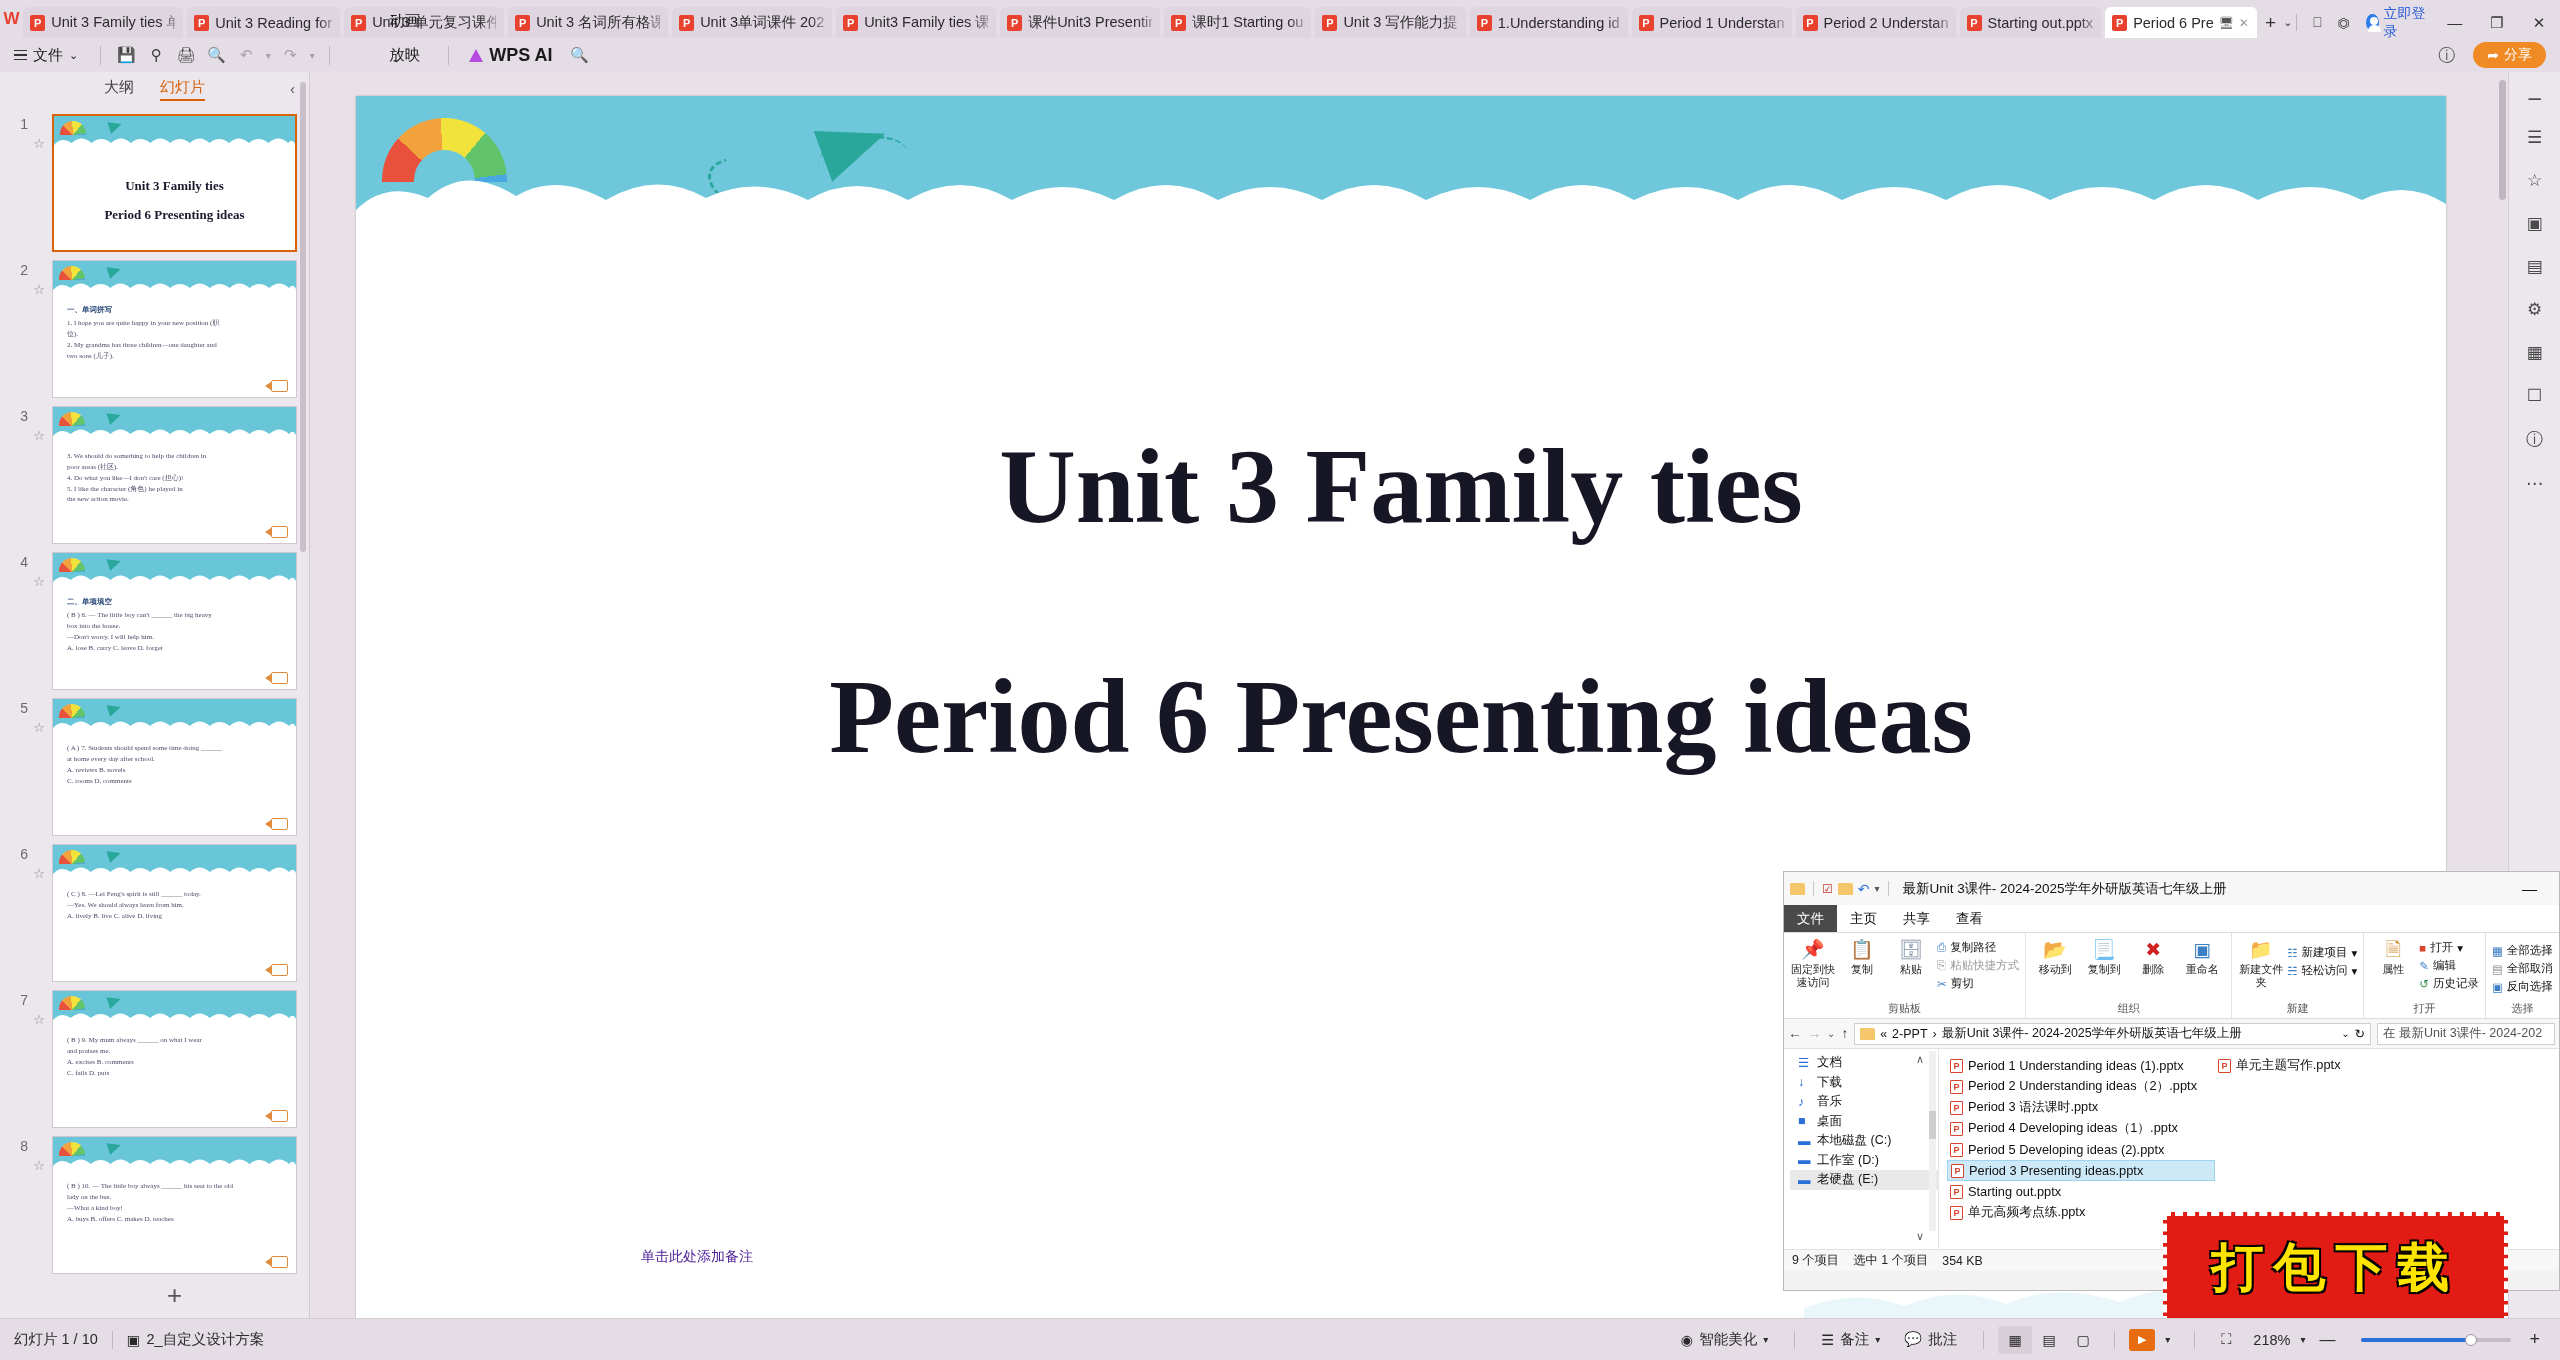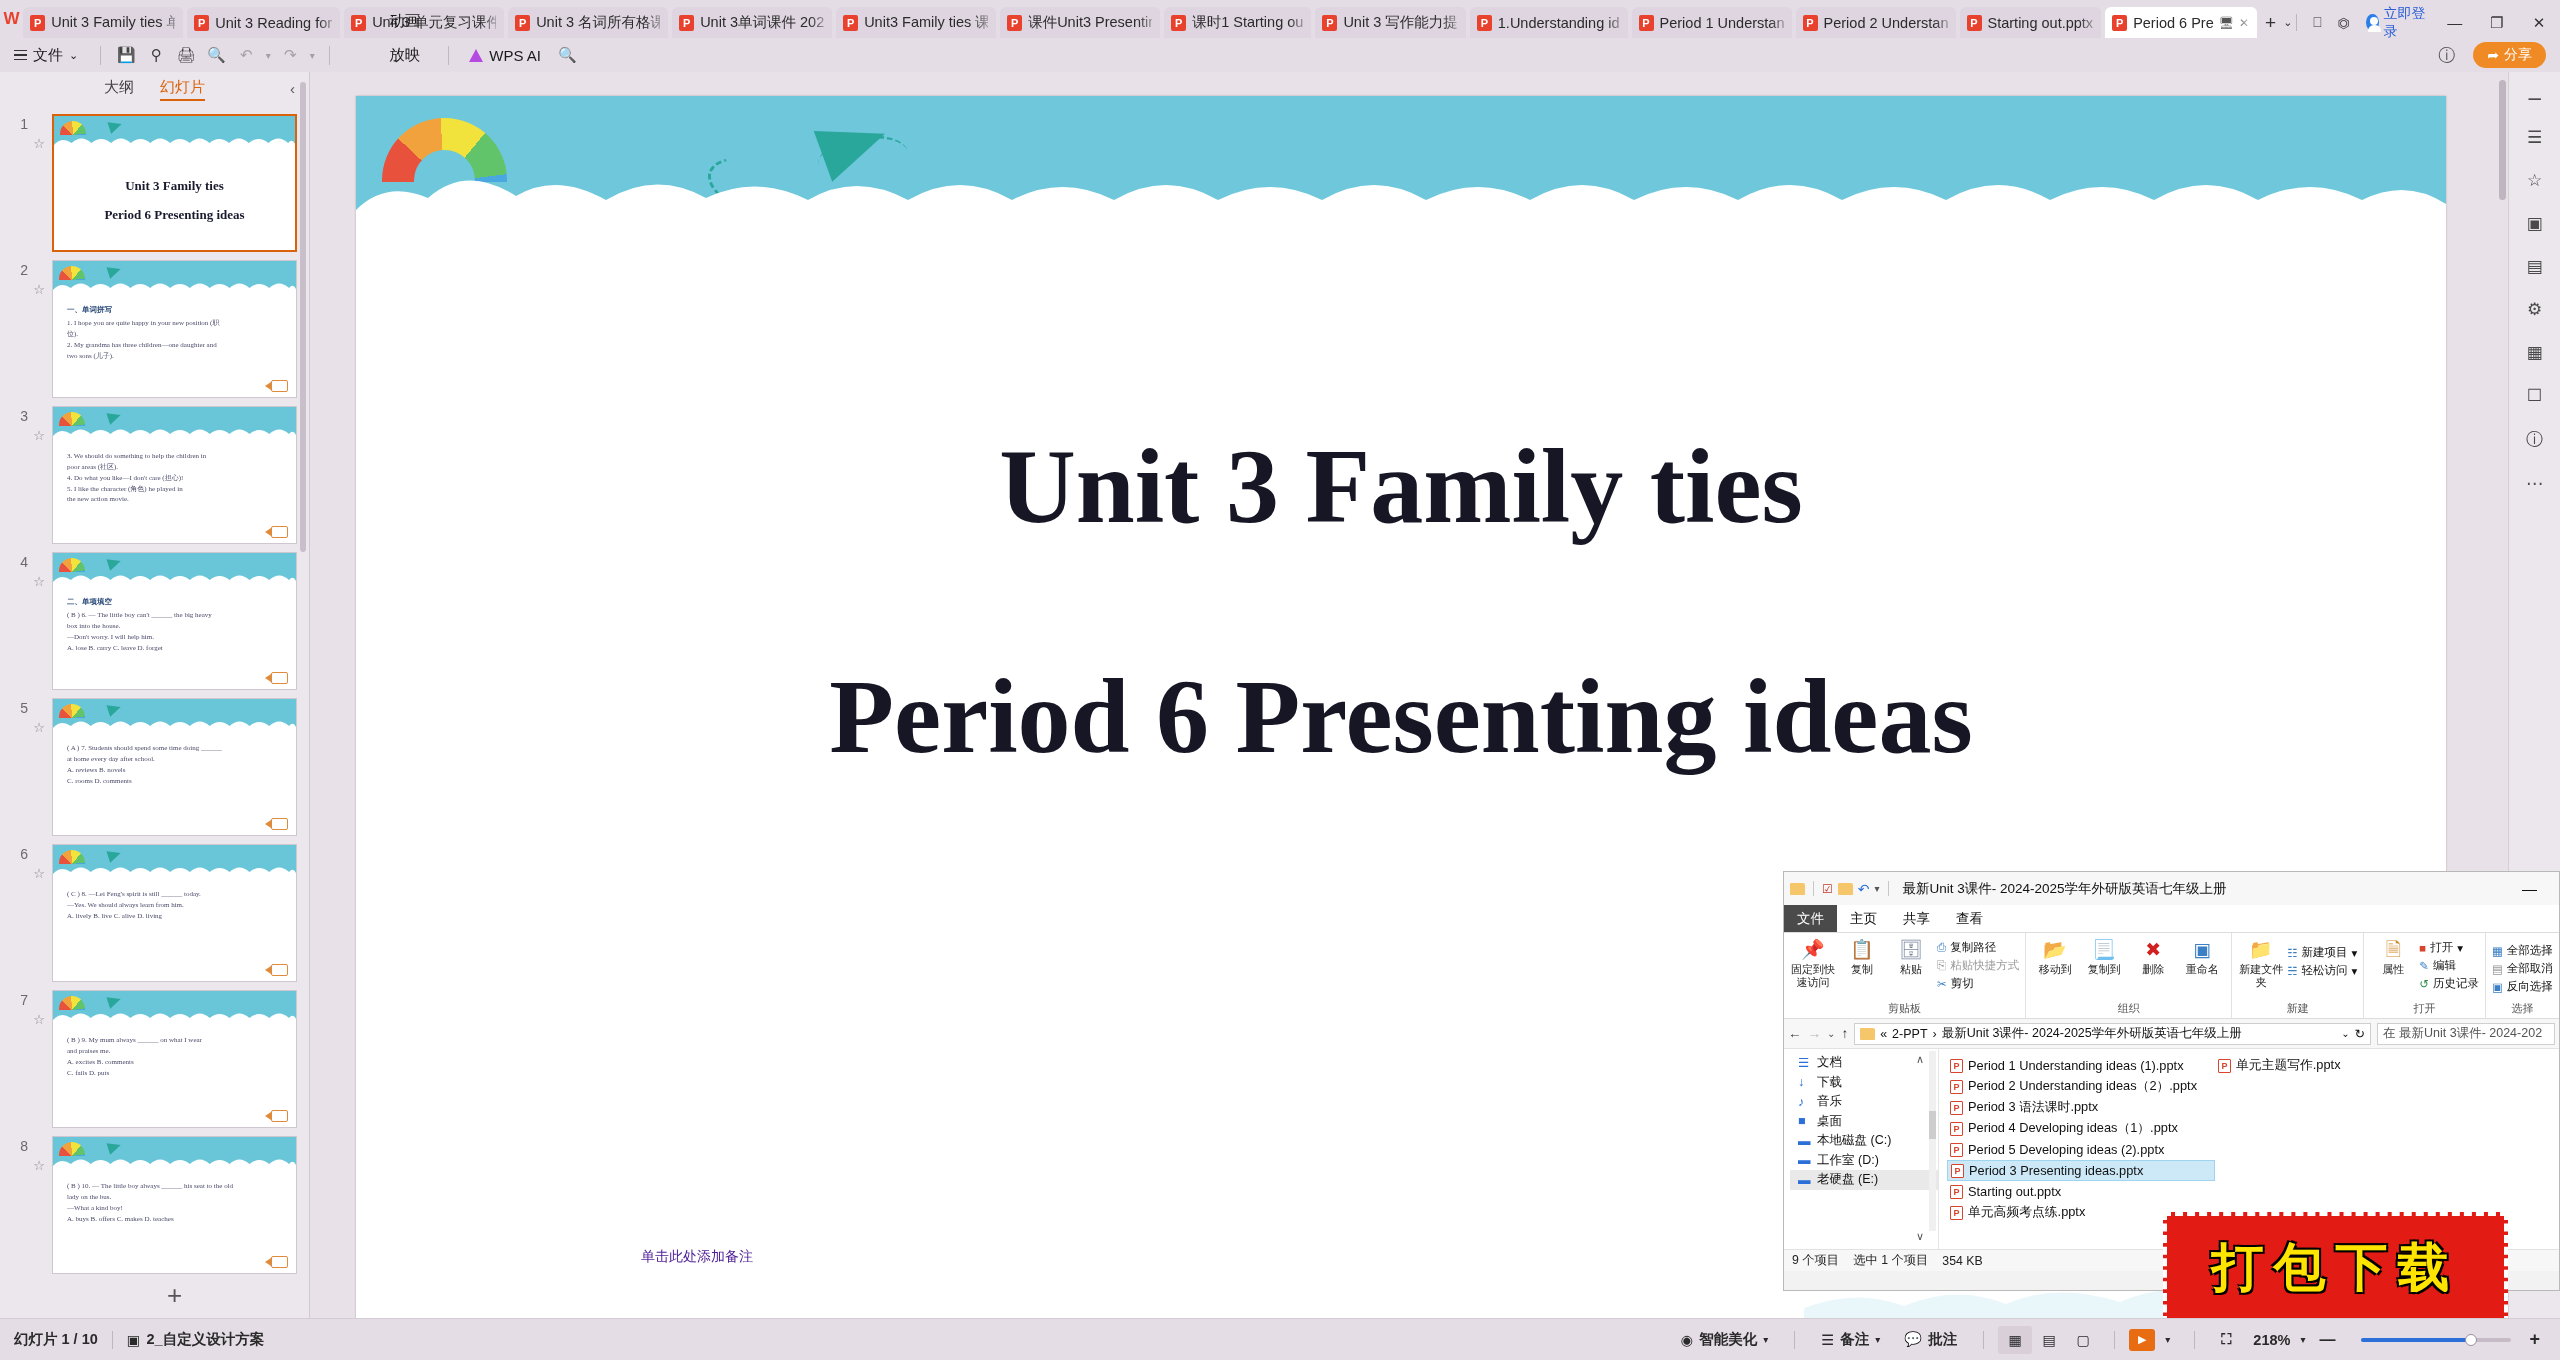--- a/index.html
+++ b/index.html
@@ -68,21 +68,21 @@
   }
   .ribbon .file { display:flex;align-items:center;gap:6px;margin-right:12px;}
   .hamb { display:inline-block;width:13px;}
   .hamb i{display:block;height:1.6px;background:#333;margin:3px 0;}
   .qicon { width:30px;text-align:center;color:#3c3c3c;font-size:15px;}
   .rsep { width:1px;height:19px;background:#c2b8c4;margin:0 10px;}
   .rtab { padding:0 18px; font-size:15.5px; color:#1a1a1a; position:relative; height:34px;
           display:flex;align-items:center;}
   .rtab.active { color:#d9620a; font-weight:600;}
   .rtab.active::after{content:"";position:absolute;left:18px;right:18px;bottom:1px;height:2.5px;background:#d9620a;}
-  .wpsai { display:flex;align-items:center;gap:6px;margin-left:10px;font-size:15px;}
+  .wpsai { display:flex;align-items:center;gap:6px;margin-left:10px;font-size:18px;font-weight:bold;}
   .ai-tri{width:0;height:0;border-left:7px solid transparent;border-right:7px solid transparent;border-bottom:13px solid #b44ae0;}
   .ribbon-right{margin-left:auto;display:flex;align-items:center;gap:18px;padding-right:14px;}
   .share-btn{background:#f08a24;color:#fff;border-radius:13px;padding:4px 14px;font-size:14px;display:flex;gap:5px;align-items:center;}
 
   
   .leftpanel{
     position:absolute;left:0;top:72px;width:310px;bottom:42px;background:#ece6ed;
     border-right:1px solid #d2c9d3;
   }
   .panelhdr{height:34px;display:flex;align-items:center;justify-content:center;gap:26px;font-size:15px;color:#444;position:relative;}
@@ -149,21 +149,21 @@
 
   
   .righttools{position:absolute;right:0;top:72px;width:52px;bottom:42px;background:#ece6ed;
     display:flex;flex-direction:column;align-items:center;padding-top:12px;gap:22px;
     font-size:17px;color:#4a4a4a;border-left:1px solid #d6cdd7;}
   .vscroll{position:absolute;right:54px;top:80px;width:7px;height:120px;background:#bfb5c0;border-radius:4px;}
 
   
   .statusbar{position:absolute;left:0;bottom:0;width:2560px;height:42px;background:#e5dde6;
     display:flex;align-items:center;font-size:14.5px;color:#2a2a2a;padding:0 14px;
-    border-top:1px solid #d4cbd5;font-weight:bold;}
+    border-top:1px solid #d4cbd5;}
   .sbsep{width:1px;height:18px;background:#c0b6c2;margin:0 14px;}
   .sbright{margin-left:auto;display:flex;align-items:center;gap:0;}
   .sbitem{display:flex;align-items:center;gap:6px;padding:0 12px;}
   .viewbtn{width:34px;height:28px;display:flex;align-items:center;justify-content:center;}
   .viewbtn.on{background:#d8cfd9;border-radius:3px;}
   .playbtn{background:#e86c12;color:#fff;width:26px;height:22px;border-radius:3px;
     display:flex;align-items:center;justify-content:center;font-size:11px;}
   .zoomline{width:150px;height:4px;background:#c6bcc7;border-radius:2px;position:relative;margin:0 12px;}
   .zoomline .fill{position:absolute;left:0;top:0;height:4px;width:110px;background:#2b6fd9;border-radius:2px;}
   .zoomline .knob{position:absolute;left:104px;top:-4px;width:12px;height:12px;border-radius:50%;background:#fff;border:1px solid #9a90a0;}

